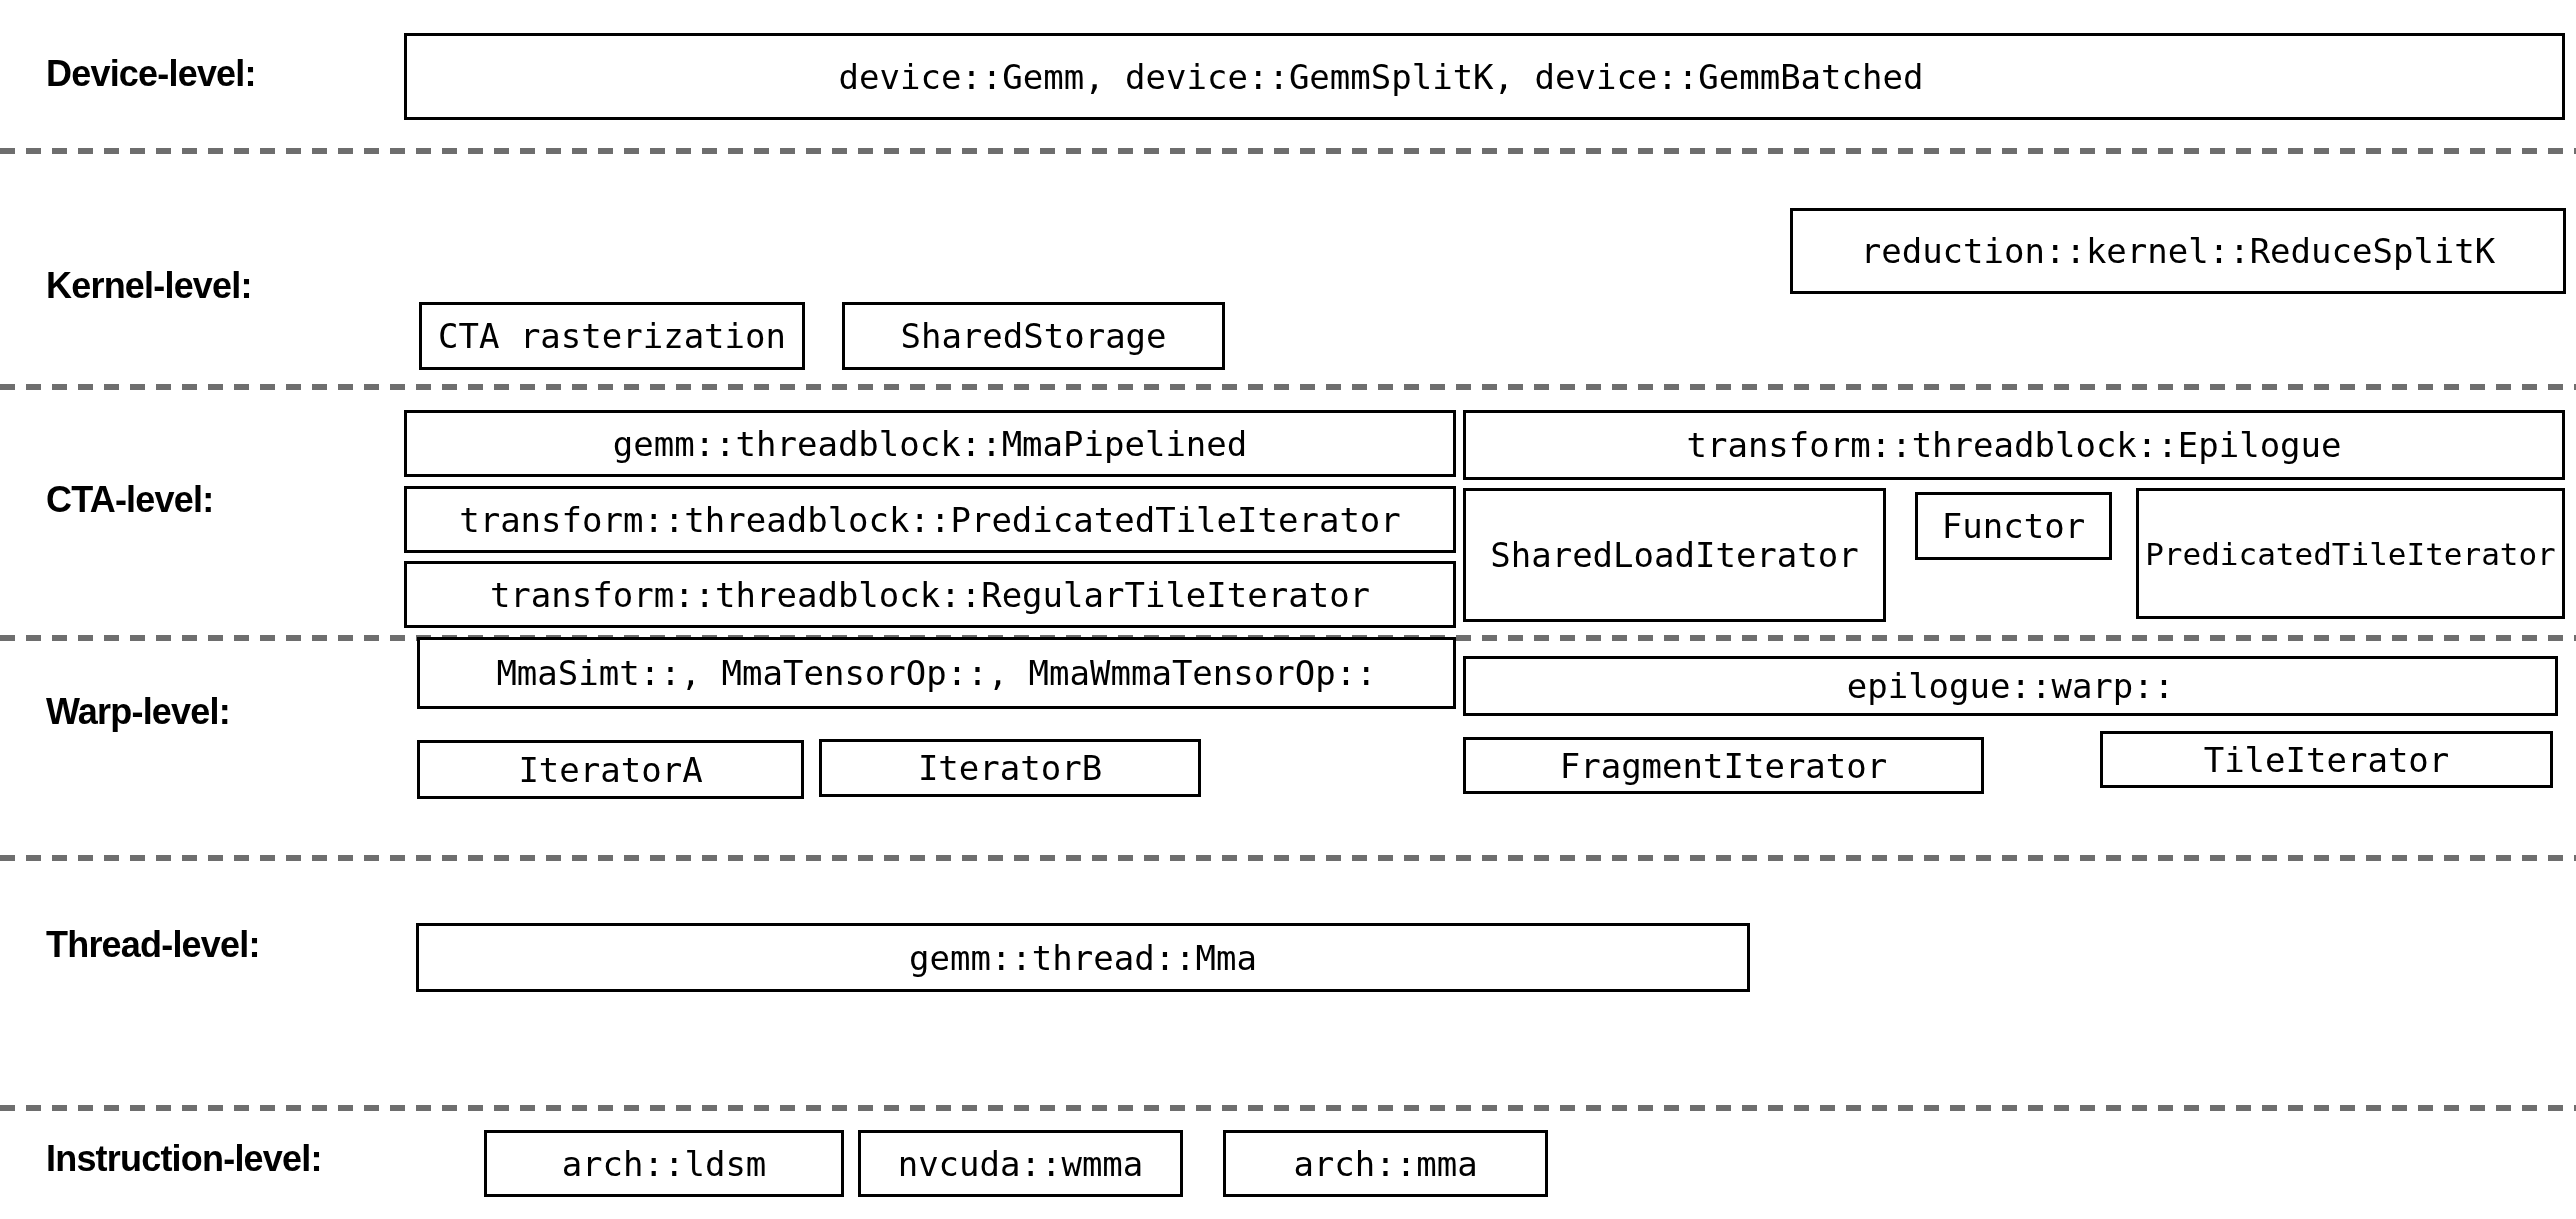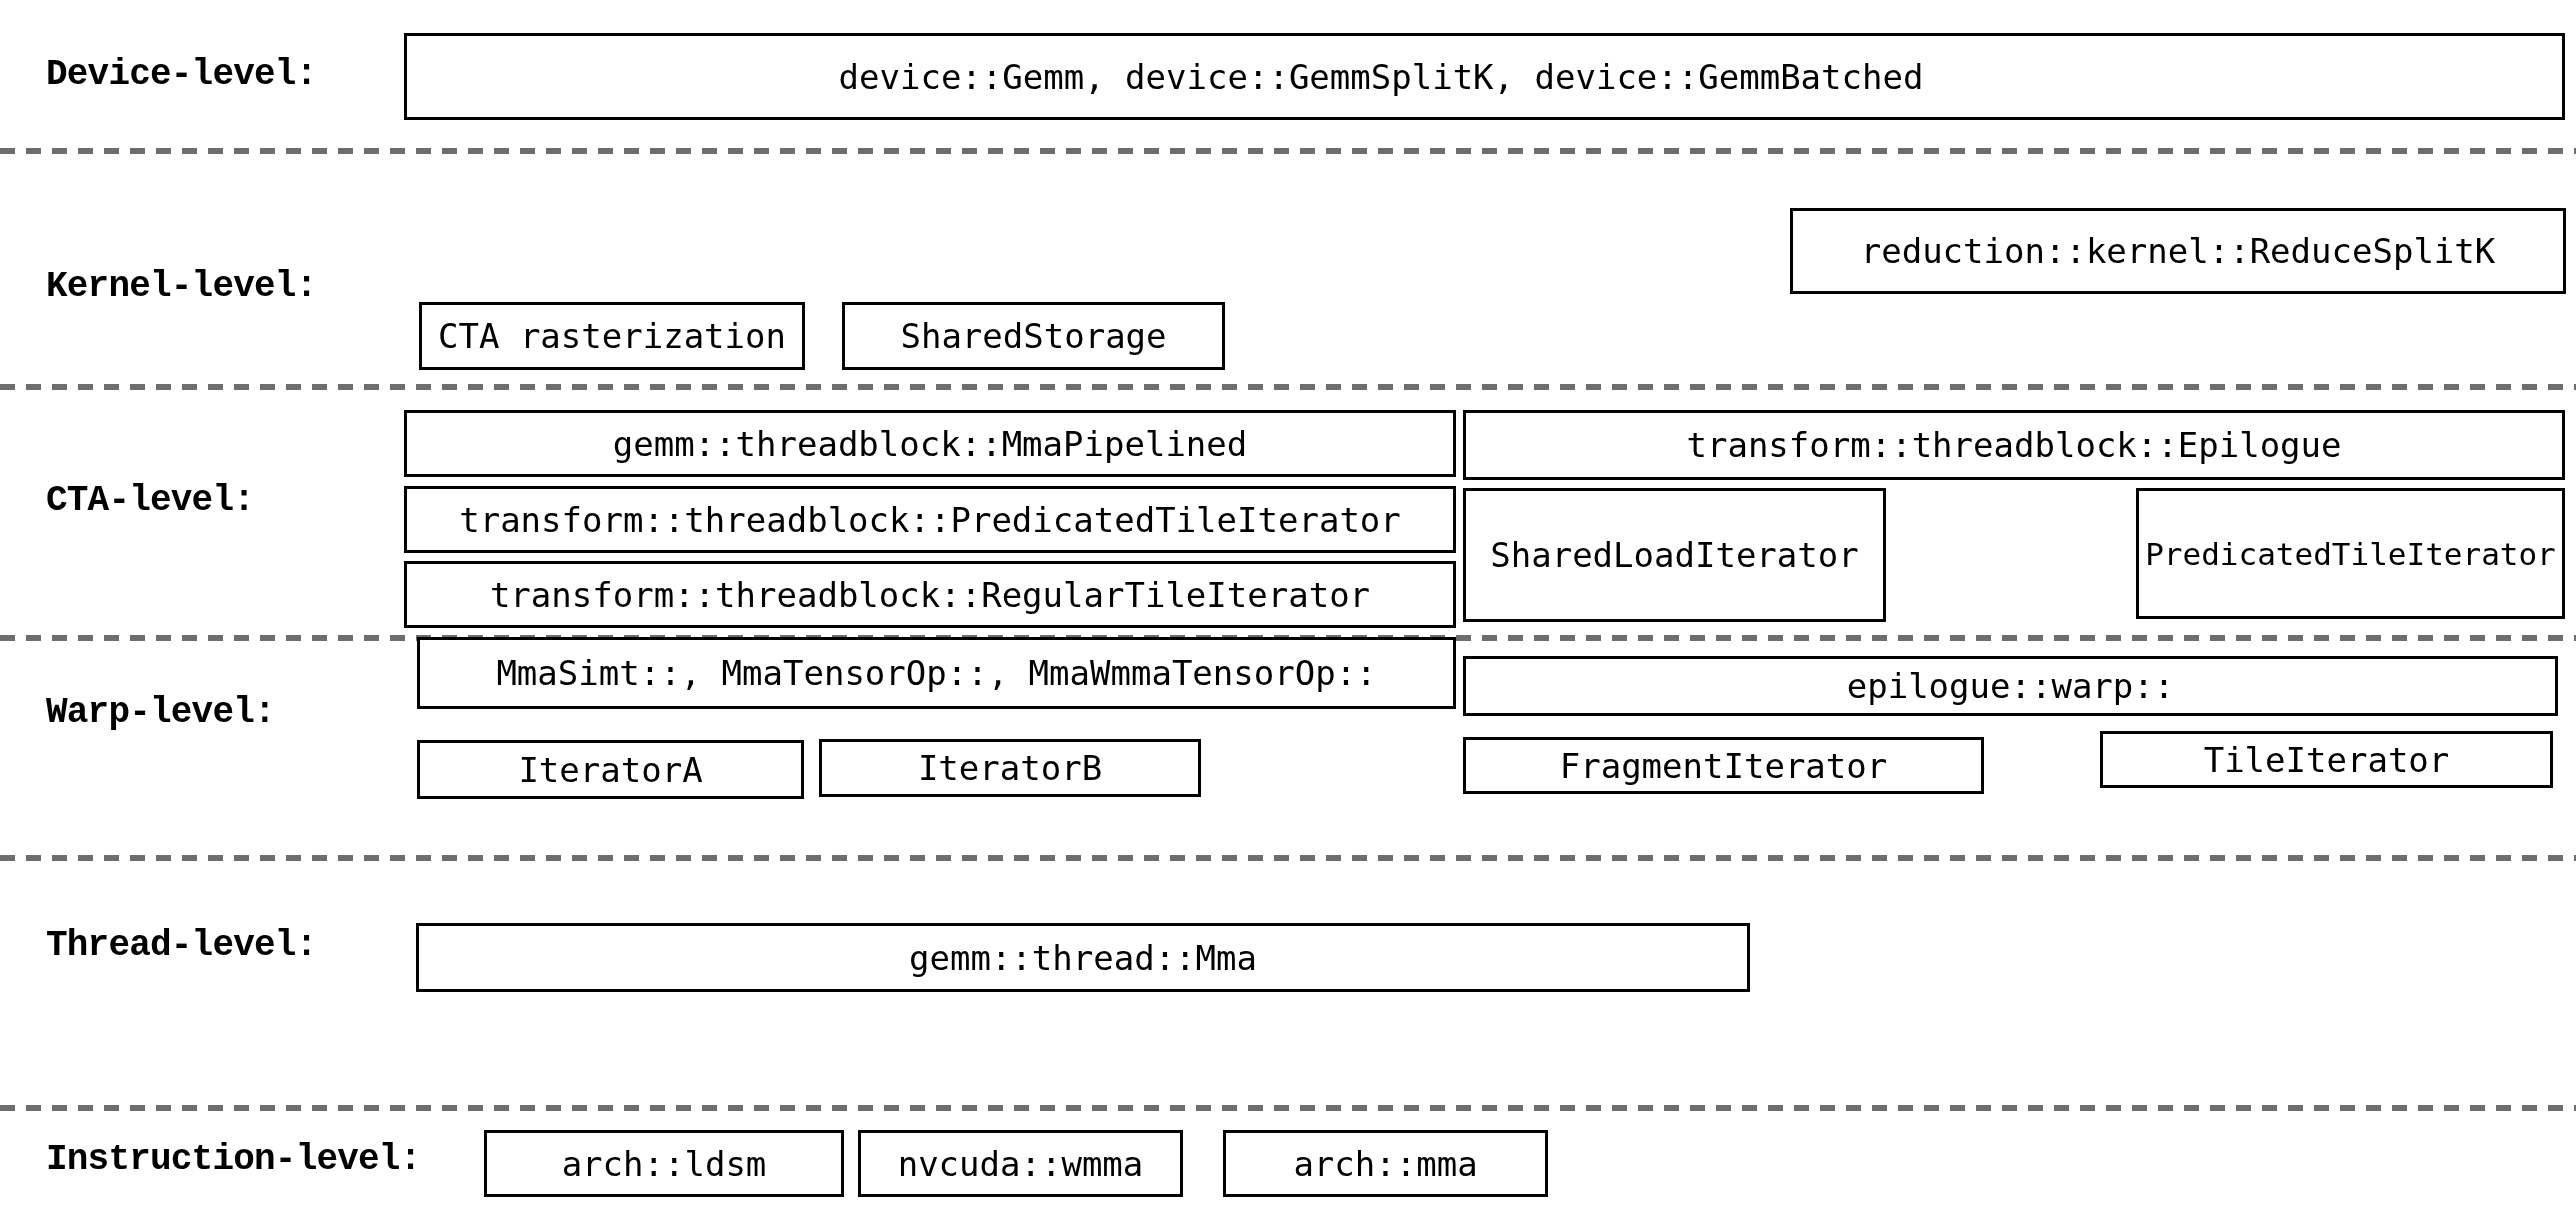--- a/index.html
+++ b/index.html
@@ -11,21 +11,21 @@
     position: relative;
     width: 2576px;
     height: 1219px;
     background: #ffffff;
     overflow: hidden;
   }
   .row-label {
     position: absolute;
     left: 46px;
     transform: translateY(-50%);
-    font-family: Liberation Mono, monospace;
+    font-family: Liberation Sans, sans-serif;
     font-weight: bold;
     font-size: 36px;
     letter-spacing: -0.8px;
     color: #000000;
     white-space: nowrap;
   }
   .box {
     position: absolute;
     box-sizing: border-box;
     border: 3.1px solid #000000;
@@ -70,20 +70,21 @@
 
   <div class="box" style="left:1790px; top:208px; width:776px; height:86px">reduction::kernel::ReduceSplitK</div>
   <div class="box" style="left:419px; top:302px; width:386px; height:68px">CTA rasterization</div>
   <div class="box" style="left:842px; top:302px; width:383px; height:68px">SharedStorage</div>
 
   <div class="box" style="left:404px; top:410px; width:1052px; height:67px">gemm::threadblock::MmaPipelined</div>
   <div class="box" style="left:404px; top:486px; width:1052px; height:67px">transform::threadblock::PredicatedTileIterator</div>
   <div class="box" style="left:404px; top:561px; width:1052px; height:67px">transform::threadblock::RegularTileIterator</div>
   <div class="box" style="left:1463px; top:410px; width:1102px; height:70px">transform::threadblock::Epilogue</div>
   <div class="box" style="left:1463px; top:488px; width:423px; height:134px">SharedLoadIterator</div>
+  <div class="box" style="left:1915px; top:492px; width:197px; height:68px">Functor</div>
   <div class="box small-text" style="left:2136px; top:488px; width:429px; height:131px">PredicatedTileIterator</div>
 
   <div class="box" style="left:417px; top:637px; width:1039px; height:72px">MmaSimt::, MmaTensorOp::, MmaWmmaTensorOp::</div>
   <div class="box" style="left:1463px; top:656px; width:1095px; height:60px">epilogue::warp::</div>
   <div class="box" style="left:417px; top:740px; width:387px; height:59px">IteratorA</div>
   <div class="box" style="left:819px; top:739px; width:382px; height:58px">IteratorB</div>
   <div class="box" style="left:1463px; top:737px; width:521px; height:57px">FragmentIterator</div>
   <div class="box" style="left:2100px; top:731px; width:453px; height:57px">TileIterator</div>
 
   <div class="box" style="left:416px; top:923px; width:1334px; height:69px">gemm::thread::Mma</div>

